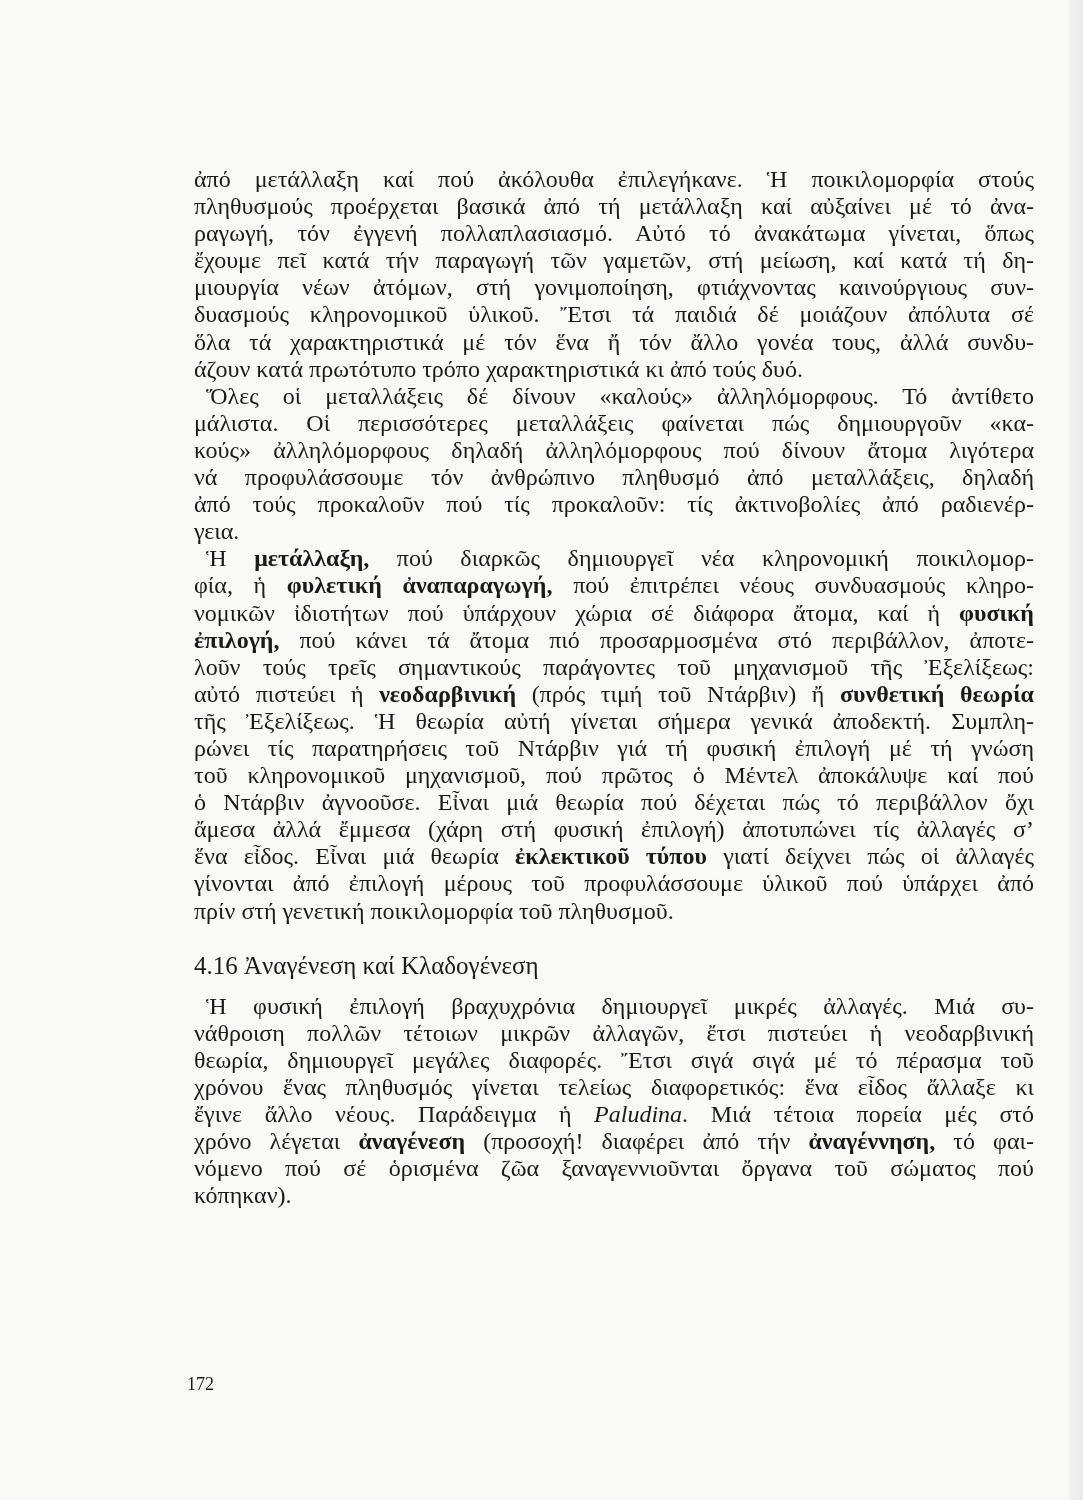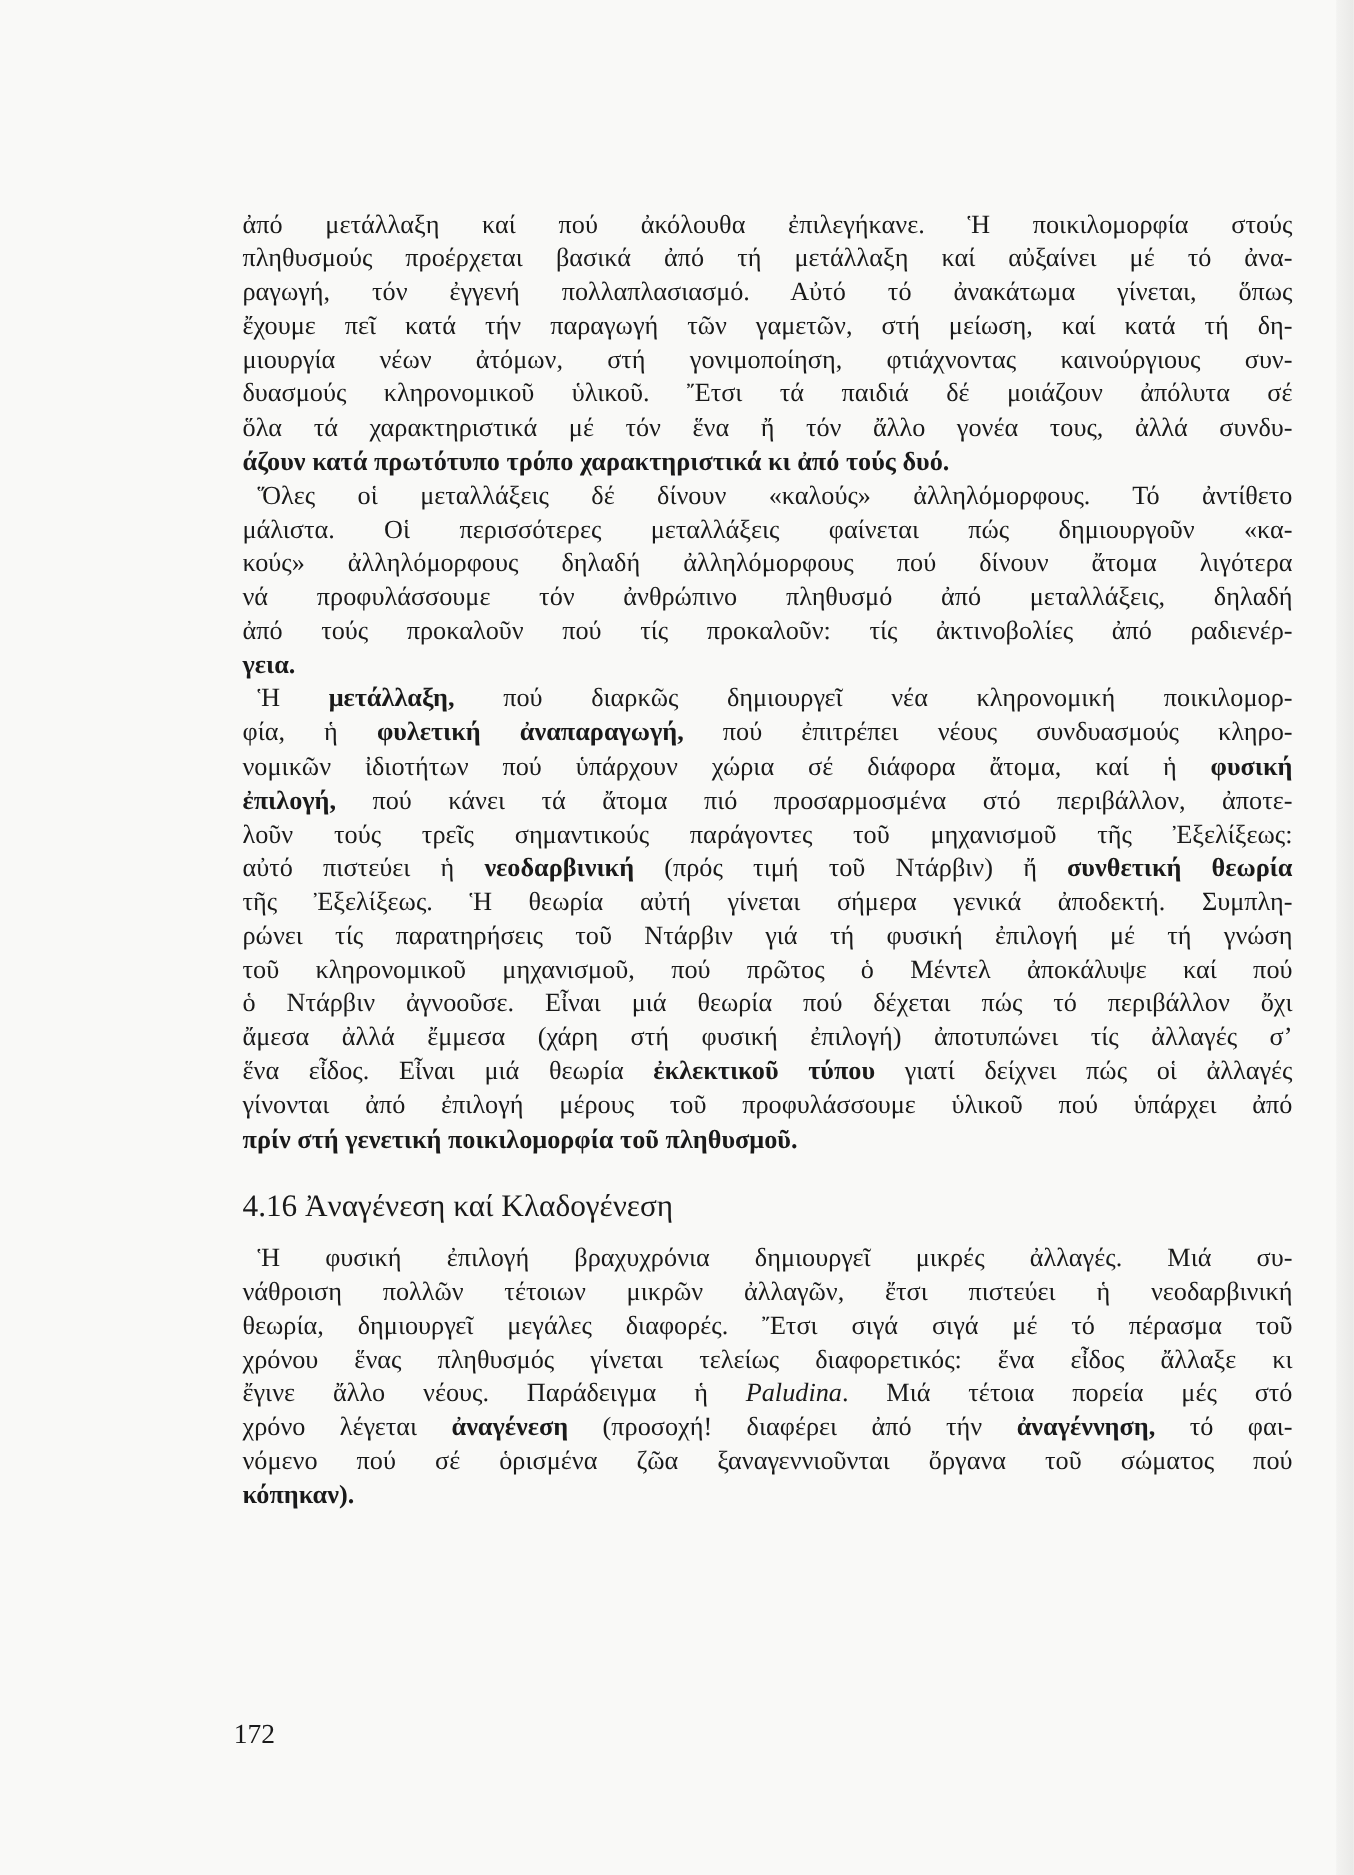--- a/index.html
+++ b/index.html
@@ -11,39 +11,39 @@
     color:#1a1a1a;
   }
   .edge {
     position:absolute; top:0; right:0; width:14px; height:1500px;
     background:linear-gradient(to right,#f3f3f1,#e9e9e7);
   }
   .page {
     position:absolute; left:194px; top:166px; width:840px;
   }
   .line {
-    font-size:21px;
+    font-size:24px;
     line-height:27.1px;
     height:27.1px;
     white-space:nowrap;
     text-align:justify;
     text-align-last:justify;
   }
-  .line.last { text-align-last:left;font-weight:bold; }
+  .line.last { text-align-last:left; }
   .line.indent { padding-left:12px; }
   b { font-weight:bold; }
   i { font-style:italic; }
   .heading {
     font-size:25px; font-weight:normal;
     margin-top:24px; height:34px; line-height:34px;
     margin-bottom:10px;
   }
   .pagenum {
     position:absolute; left:187px; top:1374px;
-    font-size:22px;
+    font-size:18px;
   }
 </style>
 </head>
 <body>
 
 <div class="edge"></div>
 
 <div class="page">
   <div id="p1">
       <div class="line">ἀπό μετάλλαξη καί πού ἀκόλουθα ἐπιλεγήκανε. Ἡ ποικιλομορφία στούς</div>

